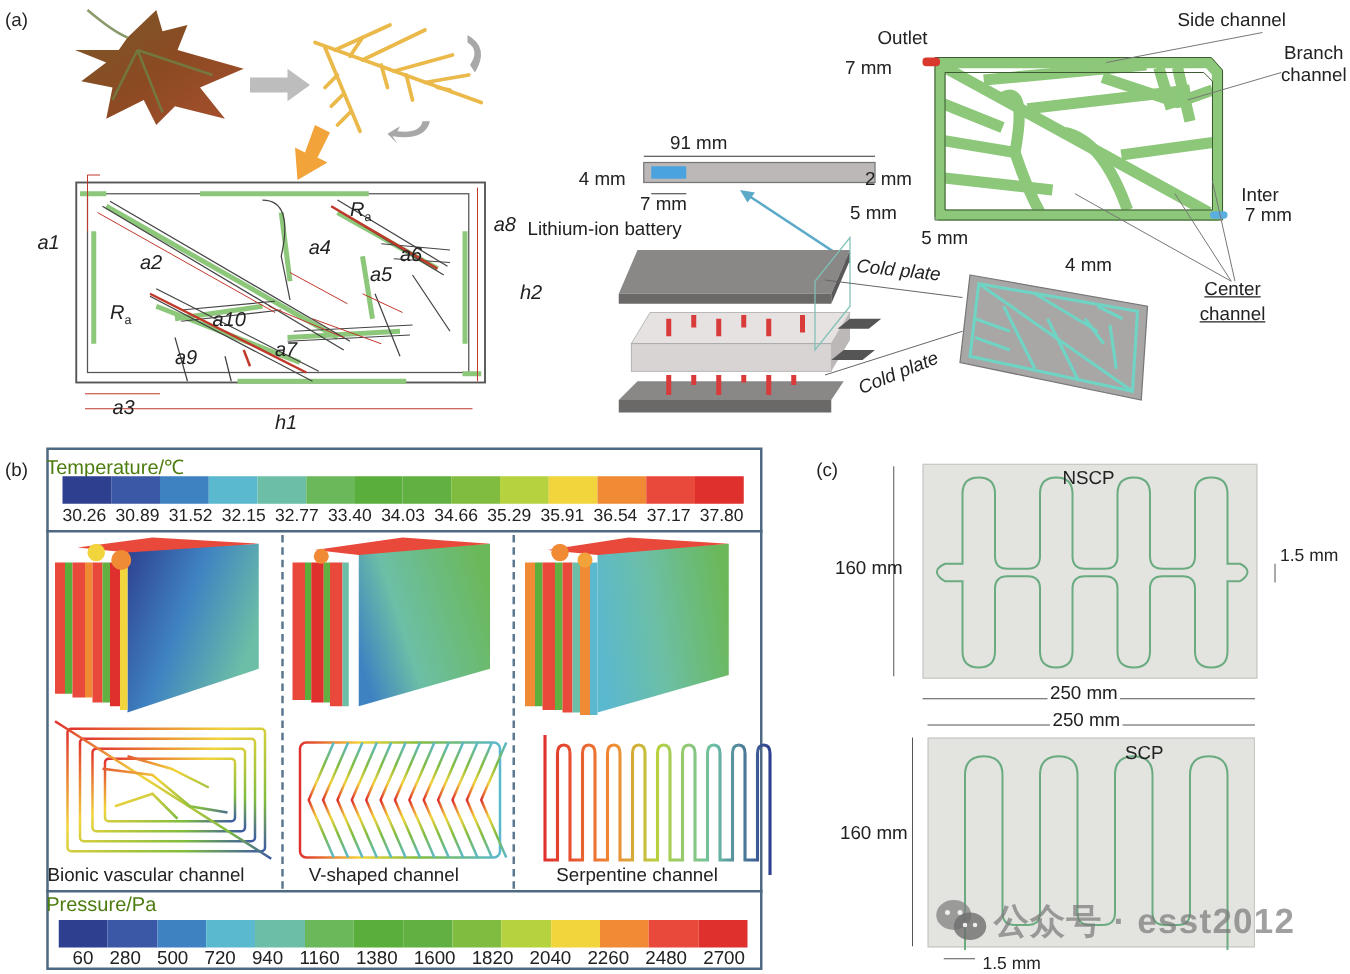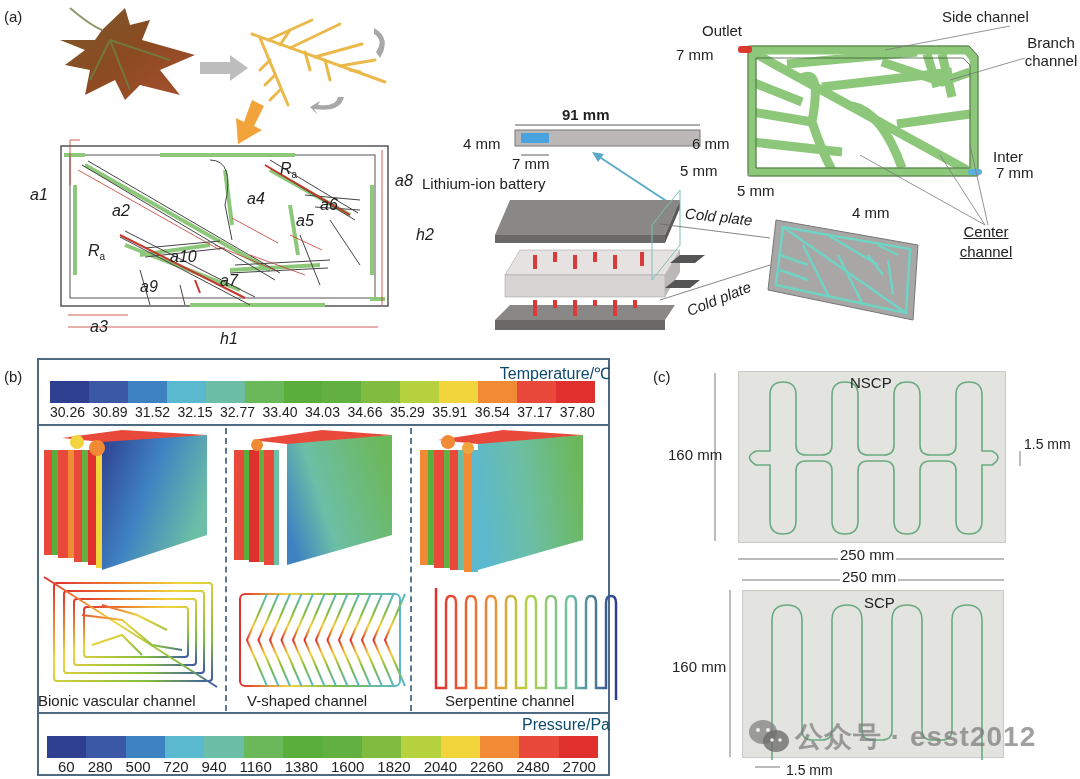--- a/index.html
+++ b/index.html
@@ -6,21 +6,21 @@
   body { width:1080px; height:779px; position:relative; overflow:hidden; font-family:"Liberation Sans", sans-serif; color:#222; }
   .lbl { position:absolute; font-size:15px; color:#222; white-space:nowrap; }
   .it { font-style:italic; }
   .panel-letter { position:absolute; font-size:15px; color:#222; }
   svg { position:absolute; overflow:visible; }
   .bframe { position:absolute; left:37px; top:358px; width:573px; height:418px; border:2px solid #4d6a82; box-sizing:border-box; }
   .bdiv { position:absolute; left:37px; width:573px; height:0; border-top:2px solid #4d6a82; }
   .cbar { position:absolute; display:flex; height:22px; }
   .cbar div { flex:1; height:100%; }
   .ticks { position:absolute; display:flex; justify-content:space-between; font-size:14px; color:#222; }
-  .ctitle { position:absolute; font-size:16px; color:#0c4a6e; text-align:right; }
+  .ctitle { position:absolute; font-size:16px; color:#4d7c0f; text-align:left; }
   .dash { position:absolute; width:0; border-left:2px dashed #5b7890; }
   .cap { position:absolute; font-size:15px; color:#222; white-space:nowrap; }
   .plate { position:absolute; background:#e3e3e0; border:1px solid #c9c9c6; box-sizing:border-box; }
   .wm { position:absolute; font-size:28px; color:rgba(120,120,120,0.7); letter-spacing:1px; white-space:nowrap; }
 </style>
 </head>
 <body>
 
 <div class="panel-letter" style="left:4px;top:8px;">(a)</div>
 
@@ -124,23 +124,23 @@
 <div class="lbl it" style="left:416px;top:226px;font-size:16px;">h2</div>
 <div class="lbl it" style="left:280px;top:160px;font-size:16px;"><span>R</span><sub style="font-size:10px;font-style:normal;">a</sub></div>
 <div class="lbl it" style="left:88px;top:242px;font-size:16px;"><span>R</span><sub style="font-size:10px;font-style:normal;">a</sub></div>
 
 <svg style="left:515px;top:125px;" width="190" height="40">
   <line x1="0" y1="0" x2="185" y2="0" stroke="#333" stroke-width="0.8"></line>
   <rect x="0" y="5" width="185" height="16" fill="#bdb8b8" stroke="#777" stroke-width="1"></rect>
   <rect x="6" y="8" width="28" height="10" fill="#4aa3de"></rect>
   <line x1="6" y1="30" x2="34" y2="30" stroke="#333" stroke-width="0.8"></line>
 </svg>
-<div class="lbl" style="left:562px;top:106px;font-weight:bold;">91 mm</div>
+<div class="lbl" style="left:536px;top:106px;">91 mm</div>
 <div class="lbl" style="left:463px;top:135px;">4 mm</div>
-<div class="lbl" style="left:692px;top:135px;">6 mm</div>
+<div class="lbl" style="left:692px;top:135px;">2 mm</div>
 <div class="lbl" style="left:512px;top:155px;">7 mm</div>
 <div class="lbl" style="left:422px;top:175px;">Lithium-ion battery</div>
 
 <svg style="left:592px;top:152px;" width="90" height="60">
   <line x1="88" y1="58" x2="6" y2="4" stroke="#5aaac8" stroke-width="2"></line>
   <path d="M0 0 L12 2 L6 10 Z" fill="#5aaac8"></path>
 </svg>
 
 <svg style="left:480px;top:195px;" width="240" height="140">
   <polygon points="30,5 200,5 185,40 15,40" fill="#8a8787"></polygon>
@@ -444,21 +444,21 @@
   </g>
 </svg>
 <div class="lbl" style="left:668px;top:446px;">160 mm</div>
 <div class="lbl" style="left:838px;top:546px;background:#fff;padding:0 2px;">250 mm</div>
 <div class="lbl" style="left:1024px;top:436px;font-size:14px;">1.5 mm</div>
 
 <div class="plate" style="left:742px;top:590px;width:262px;height:168px;"></div>
 <svg style="left:742px;top:590px;" width="262" height="170">
   <path fill="none" stroke="#6aab80" stroke-width="1.6" d="M30 170 V30 Q30 15 45 15 Q60 15 60 30 V140 Q60 150 70 150 H80 Q90 150 90 140 V30 Q90 15 105 15 Q120 15 120 30 V140 Q120 150 130 150 H140 Q150 150 150 140 V30 Q150 15 165 15 Q180 15 180 30 V140 Q180 150 190 150 H200 Q210 150 210 140 V30 Q210 15 225 15 Q240 15 240 30 V170"></path>
 </svg>
-<div class="lbl" style="left:864px;top:594px;">SCP</div>
+<div class="lbl" style="left:900px;top:594px;">SCP</div>
 <svg style="left:700px;top:560px;" width="340" height="215">
   <g stroke="#555" stroke-width="0.8" fill="none">
     <line x1="42" y1="20" x2="304" y2="20"></line>
     <line x1="30" y1="30" x2="30" y2="197"></line>
     <line x1="55" y1="207" x2="80" y2="207"></line>
   </g>
 </svg>
 <div class="lbl" style="left:840px;top:568px;background:#fff;padding:0 2px;">250 mm</div>
 <div class="lbl" style="left:672px;top:658px;">160 mm</div>
 <div class="lbl" style="left:786px;top:762px;font-size:14px;">1.5 mm</div>

